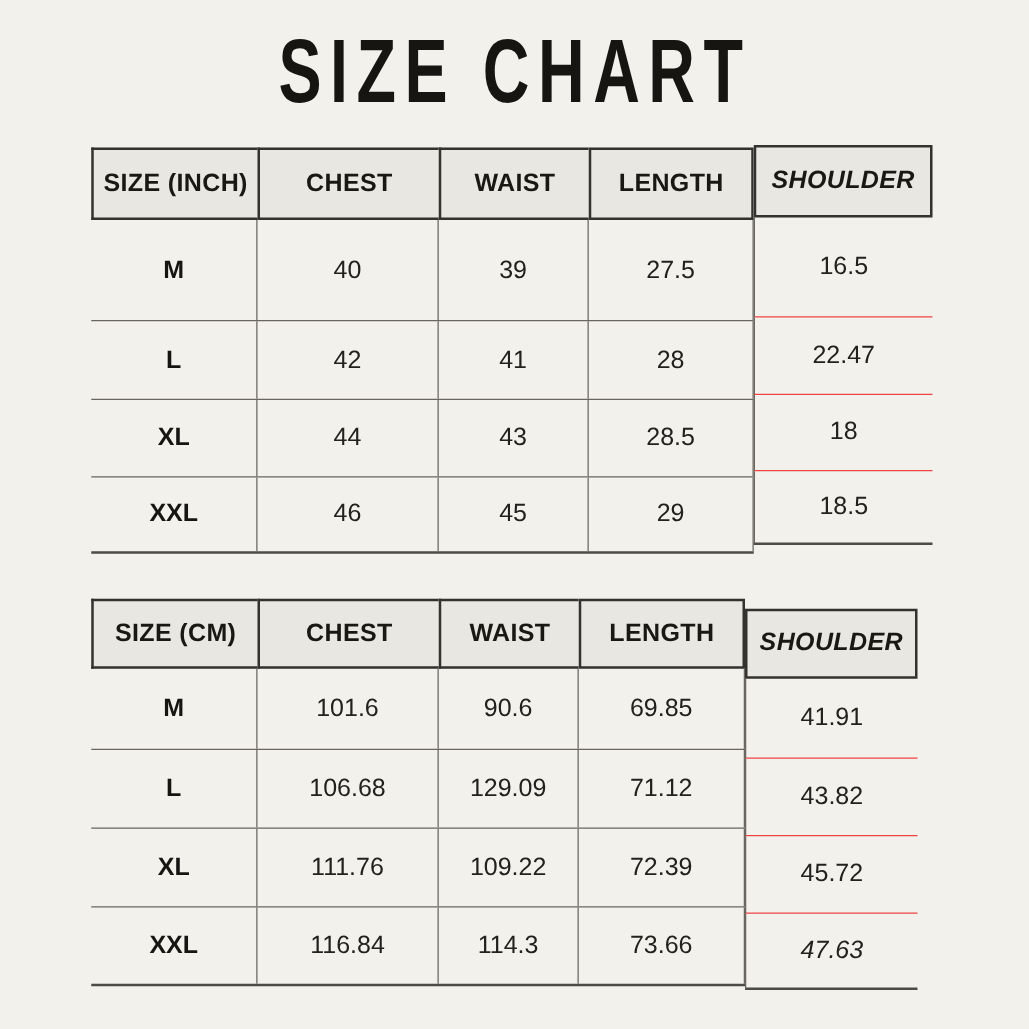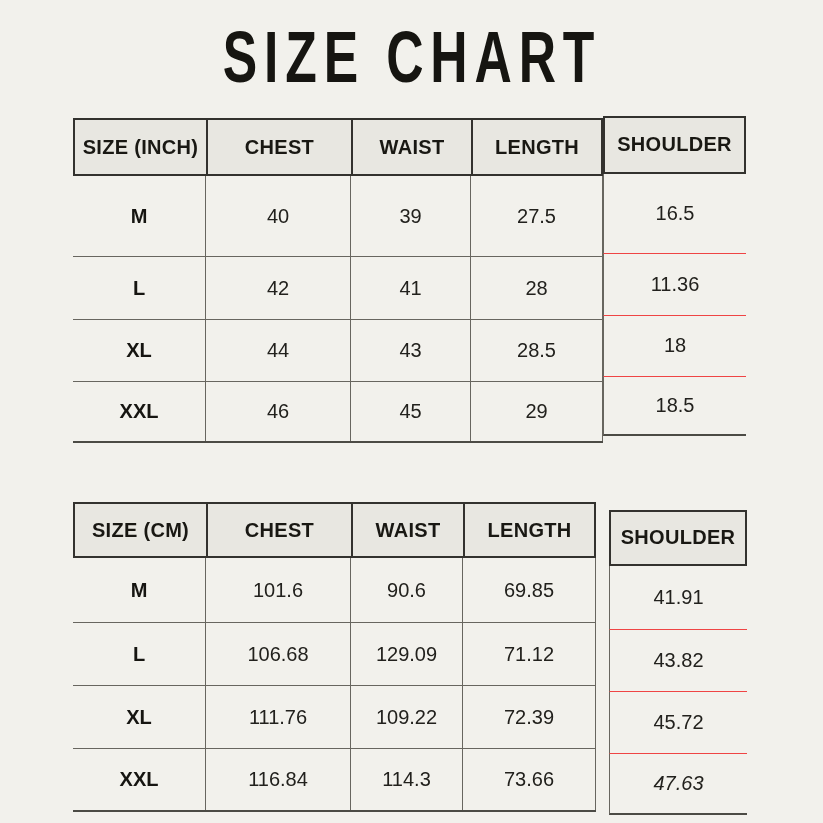--- a/index.html
+++ b/index.html
@@ -30,21 +30,21 @@
     transform: scale(0.76, 1.06);
     transform-origin: center;
   }
   .tables {
     margin: 22px 0 0 73px;
   }
   .size-table {
     display: flex;
     align-items: center;
   }
-  .t2 { margin-top: 59px; gap: 13px; }
+  .t2 { margin-top: 36px; }
 
   .main {
     display: flex;
     flex-direction: column;
   }
   .row { display: flex; }
   .cell {
     box-sizing: border-box;
     display: flex;
     align-items: center;
@@ -71,21 +71,21 @@
 
   .drow { border-bottom: 1px solid #68665f; }
   .main .drow:last-child { border-bottom: 2px solid #4c4b45; }
 
   .shoulder {
     display: flex;
     flex-direction: column;
   }
   .t1 .shoulder { transform: translateY(-5px); }
   .t2 .shoulder { transform: translateY(5px); }
-  .shoulder .hcell { border: 2px solid #33322e; }
+  .shoulder .hcell { border: 2px solid #33322e; font-style: italic; }
   .shoulder .dcell {
     border-right: 0;
     border-left: 1px solid #68665f;
     border-bottom: 1px solid #ef4444;
   }
   .shoulder .dcell:last-child { border-bottom: 2px solid #4c4b45; }
 
   
   .t1 .c0 { width: 133px; }
   .t1 .c1 { width: 145px; }
@@ -156,21 +156,21 @@
       <div class="row drow r3">
         <div class="cell dcell size-label c0">XXL</div>
         <div class="cell dcell c1">46</div>
         <div class="cell dcell c2">45</div>
         <div class="cell dcell c3">29</div>
       </div>
     </div>
     <div class="shoulder">
       <div class="cell hcell">SHOULDER</div>
       <div class="cell dcell sd0">16.5</div>
-      <div class="cell dcell sd1">11.36</div>
+      <div class="cell dcell sd1">22.47</div>
       <div class="cell dcell sd2">18</div>
       <div class="cell dcell sd3">18.5</div>
     </div>
   </section>
 
   <section class="size-table t2">
     <div class="main">
       <div class="row hrow">
         <div class="cell hcell c0">SIZE (CM)</div>
         <div class="cell hcell c1">CHEST</div>

